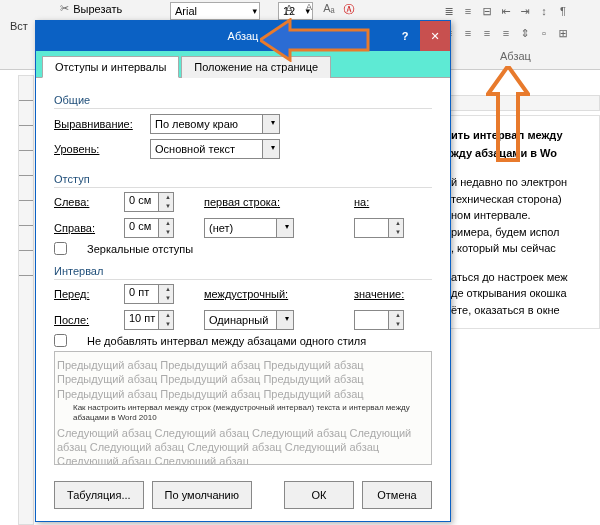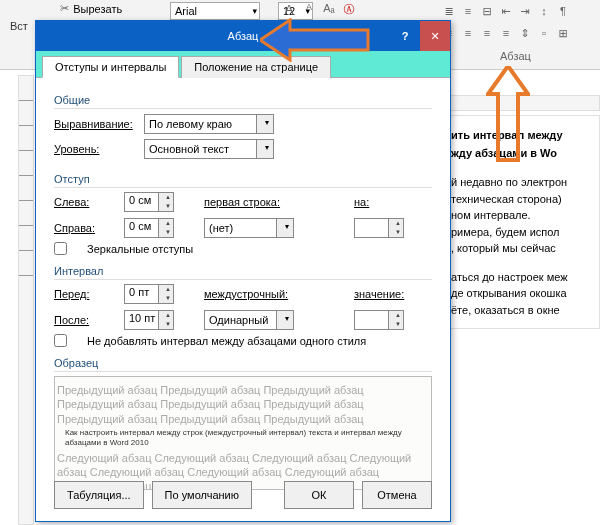--- a/index.html
+++ b/index.html
@@ -30,34 +30,34 @@
 .title-btns{position:absolute;right:0;top:0;display:flex}
 .title-btns div{width:30px;height:30px;display:flex;align-items:center;justify-content:center;color:#fff}
 .help-btn{font-weight:bold}
 .close-btn{background:#c8504f}
 .tabs{display:flex;border-bottom:1px solid #aaa;padding:4px 6px 0;background:#5eead4}
 .tab{padding:4px 12px;border:1px solid #aaa;border-bottom:none;background:#fff;margin-right:2px;position:relative;top:1px}
 .tab.active{background:#fff;border-bottom:1px solid #fff}
 .tab.inactive{background:#f0f0f0}
 .body{padding:10px 18px}
 .section-title{color:#1f4e79;font-size:11px;margin:6px 0 4px;border-bottom:1px solid #ddd;padding-bottom:2px}
-.row{display:flex;align-items:center;margin:5px 0;}
+.row{display:flex;align-items:center;margin:5px 0;gap:6px}
 .lbl{width:90px;text-decoration:underline;text-decoration-style:solid}
 .lbl-u{text-decoration:underline}
 .sel{border:1px solid #888;background:#fff;height:20px;padding:1px 4px;display:flex;align-items:center;position:relative}
 .sel::after{content:"";position:absolute;right:0;top:0;bottom:0;width:16px;border-left:1px solid #888;background:#eee}
 .sel::before{content:"▾";position:absolute;right:4px;top:3px;font-size:8px;z-index:1}
 .spin{border:1px solid #888;background:#fff;height:20px;width:50px;padding:1px 4px;position:relative}
 .spin::after{content:"";position:absolute;right:0;top:0;bottom:0;width:14px;border-left:1px solid #888;background:#eee}
 .spin-arrows{position:absolute;right:2px;top:0;font-size:6px;line-height:9px;z-index:1;color:#444}
 .chk{display:flex;align-items:center;gap:20px;margin:4px 0}
 .chk input{width:13px;height:13px}
 .indent-grid{display:grid;grid-template-columns:60px 70px 140px 100px;gap:6px 10px;align-items:center}
 .preview-box{border:1px solid #bbb;background:#fcfcfa;height:114px;margin-top:4px;padding:6px 2px;font-size:8px;color:#aaa;overflow:hidden;line-height:1.3}
-.preview-center{color:#333;font-size:8px;margin:2px 8px}
+.preview-center{color:#333;font-size:8px;margin:2px 16px}
 .btn-row{position:absolute;bottom:12px;left:18px;right:18px;display:flex;align-items:center;gap:8px}
 .btn{border:1px solid #888;background:#f0f0f0;height:28px;padding:0 12px;display:flex;align-items:center;justify-content:center;min-width:70px}
 .btn-row .spacer{flex:1}
 .arrow-big{position:absolute;pointer-events:none}
 .arrow-blue{top:18px;left:260px}
 .arrow-orange{top:66px;left:486px}
 .arrow-blue svg,.arrow-orange svg{display:block}
 </style>
 </head>
 <body>
@@ -174,21 +174,20 @@
         <span class="lbl-u">После:</span>
         <div class="spin"><span>10 пт</span><span class="spin-arrows">▲<br>▼</span></div>
         <div class="sel" style="width:90px">Одинарный</div>
         <div class="spin"><span></span><span class="spin-arrows">▲<br>▼</span></div>
       </div>
       <label class="chk">
         <input type="checkbox" style="">
         <span>Не добавлять интервал между абзацами одного стиля</span>
       </label>
 
-      <div class="section-title" style="margin-top:10px">Образец</div>
       <div class="preview-box">
         <div>Предыдущий абзац Предыдущий абзац Предыдущий абзац Предыдущий абзац Предыдущий абзац Предыдущий абзац Предыдущий абзац Предыдущий абзац Предыдущий абзац</div>
         <div class="preview-center">Как настроить интервал между строк (междустрочный интервал) текста и интервал между абзацами в Word 2010</div>
         <div>Следующий абзац Следующий абзац Следующий абзац Следующий абзац Следующий абзац Следующий абзац Следующий абзац Следующий абзац Следующий абзац</div>
       </div>
     </div>
     <div class="btn-row">
       <div class="btn">Табуляция...</div>
       <div class="btn">По умолчанию</div>
       <div class="spacer"></div>

